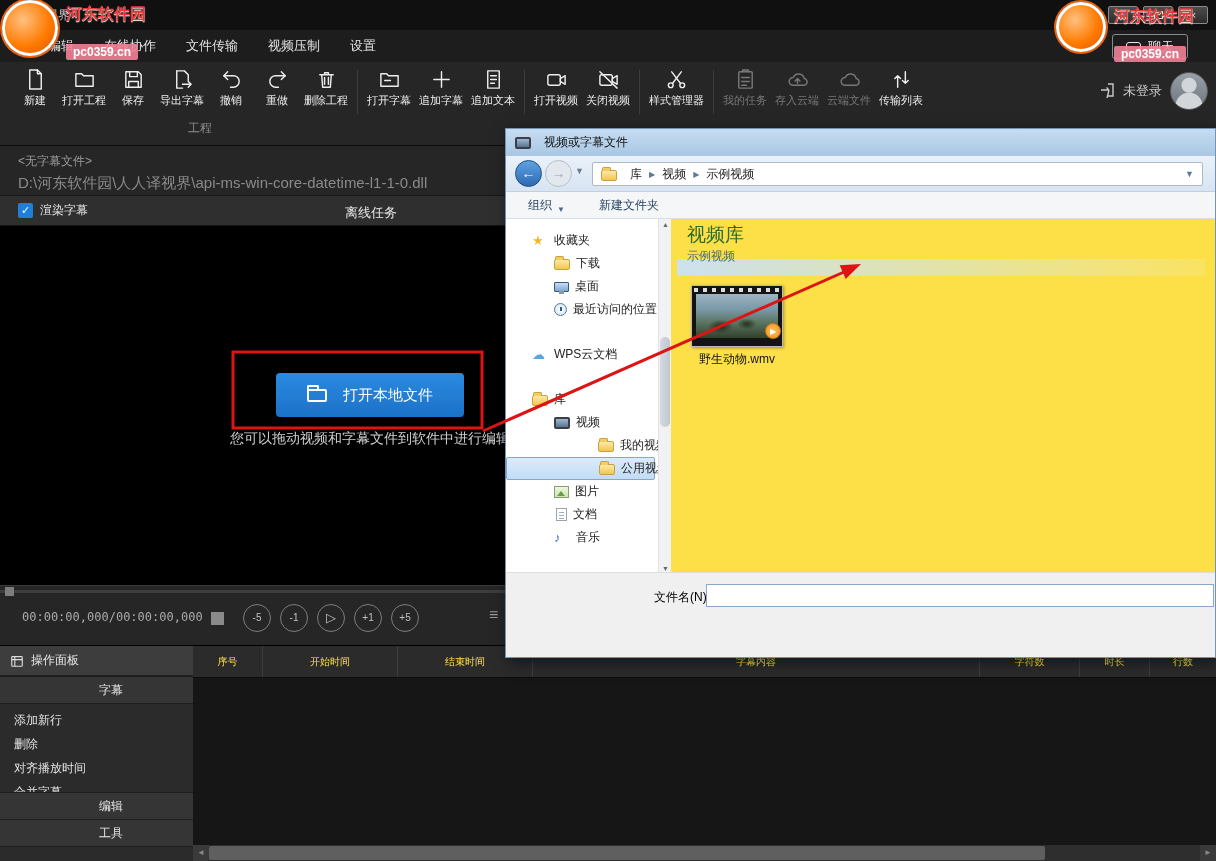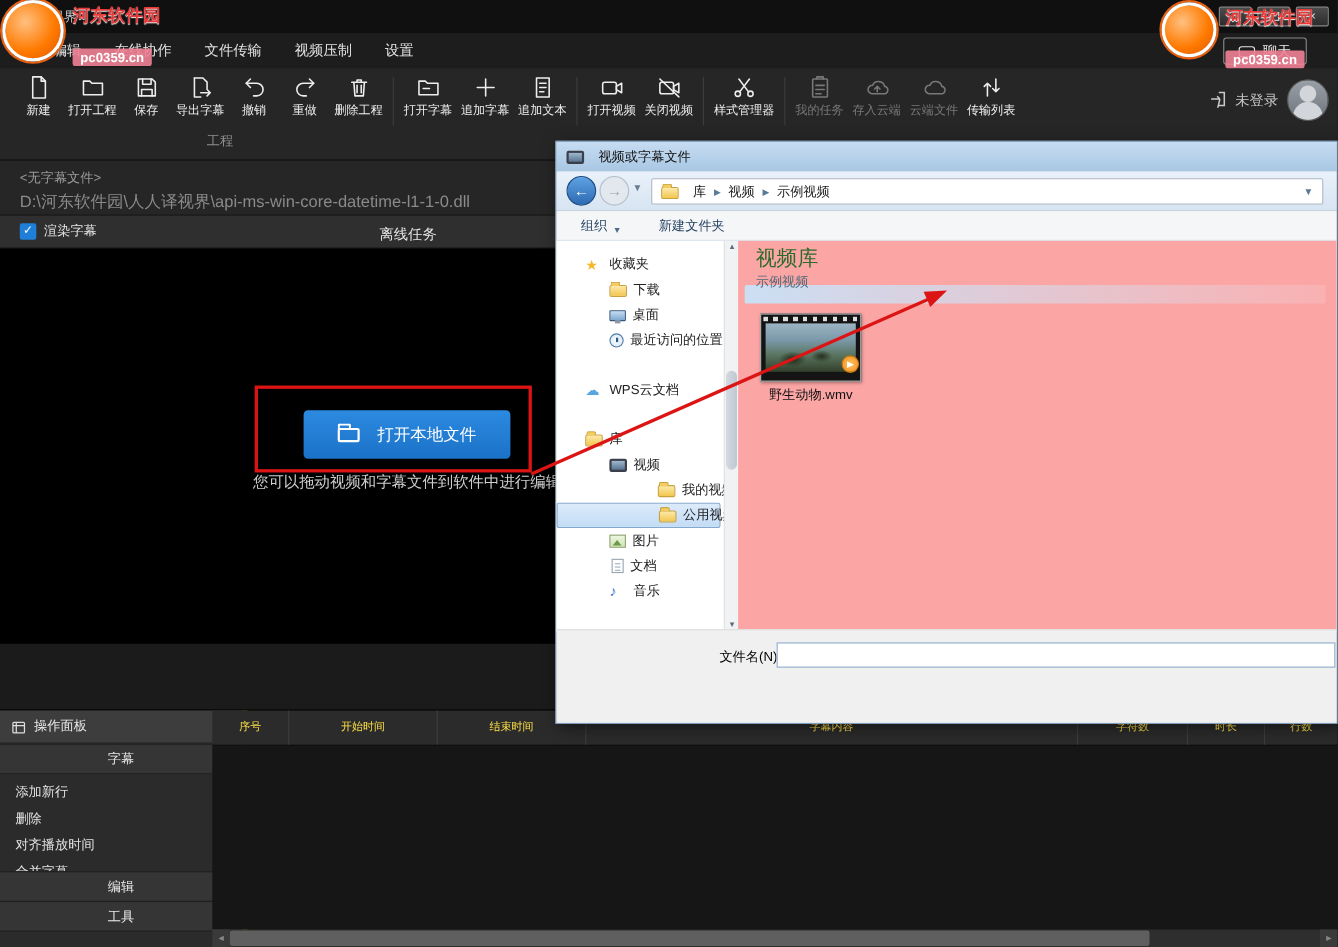--- a/index.html
+++ b/index.html
@@ -53,21 +53,21 @@
 .seek-track{position:absolute;left:0;top:4px;width:100%;height:3px;background:#3d3d3d}
 .seek-handle{position:absolute;left:5px;top:-3px;width:9px;height:9px;background:#7d7d7d}
 .pb-time{position:absolute;left:22px;top:24px;color:#aaa;font-size:12px;font-family:"DejaVu Sans Mono","Liberation Mono",monospace}
 .pb-stop{position:absolute;left:211px;top:26px;width:13px;height:13px;background:#8a8a8a}
 .pb-circle{position:absolute;top:18px;width:28px;height:28px;border:1px solid #7d7d7d;border-radius:50%;color:#c0c0c0;font-size:10px;line-height:26px;text-align:center}
 .pb-play{font-size:13px}
 .pb-menu{position:absolute;left:489px;top:20px;color:#9a9a9a;font-size:16px}
 
 
 .bottom{position:absolute;left:0;top:645px;width:100%;height:216px;background:#151515;border-top:1px solid #000}
-.side{position:absolute;left:0;top:0;width:225px;height:100%;background:#2b2b2b;border-right:5px solid #4d7c0f}
+.side{position:absolute;left:0;top:0;width:225px;height:100%;background:#2b2b2b;border-right:3px solid #4d7c0f}
 .side-header{position:absolute;left:0;top:0;width:100%;height:30px;background:#3d3d3d;border-bottom:1px solid #1f1f1f;display:flex;align-items:center;gap:7px;padding-left:10px;color:#e8e8e8;font-size:12px}
 .side-header svg{width:14px;height:14px;stroke:#ddd;fill:none;stroke-width:1.3}
 .side-tab{position:absolute;left:0;width:100%;height:28px;background:#353535;border-bottom:1px solid #1f1f1f;border-top:1px solid #1f1f1f;text-align:center;line-height:27px;color:#e8e8e8;font-size:12px}
 .tab-sub{top:30px}.tab-edit{top:146px}.tab-tools{top:173px}
 .side-list{position:absolute;left:0;top:58px;width:100%;height:88px;background:#2b2b2b;overflow:hidden}
 .side-item{height:24px;line-height:24px;padding-left:14px;color:#e2e2e2;font-size:12px}
 .side-list{padding-top:4px}
 .side-scroll{position:absolute;right:1px;top:2px;bottom:2px;width:9px;background:#242424}
 .side-thumb{position:absolute;top:10px;left:1px;width:7px;height:36px;background:#555}
 .side-sarr{position:absolute;left:0;width:9px;text-align:center;color:#888;font-size:7px}
@@ -114,21 +114,21 @@
 .ico-desktop{width:15px;height:10px;border:1px solid #35597f;background:linear-gradient(#c6ddf4,#7fa8d0);border-radius:1px;margin-top:1px}
 .ico-desktop::after{content:"";position:absolute;left:4px;bottom:-3px;width:5px;height:3px;background:#8a98a8}
 .ico-clock{width:13px;height:13px;border:1px solid #4a7ba6;border-radius:50%;background:radial-gradient(#fff,#cfe2f2)}
 .ico-clock::after{content:"";position:absolute;left:5px;top:3px;width:2px;height:4px;background:#2a5a8a}
 .ico-film{width:16px;height:12px;background:#3a3f4a;border-radius:2px}
 .ico-film::before{content:"";position:absolute;left:2px;top:2px;right:2px;bottom:2px;background:linear-gradient(#9fb8cf,#5a7490)}
 .ico-pic{width:15px;height:12px;border:1px solid #8aa06a;background:linear-gradient(#eef6e0,#cfe4b0)}
 .ico-pic::after{content:"";position:absolute;left:2px;bottom:1px;border-left:4px solid transparent;border-right:4px solid transparent;border-bottom:5px solid #6a9a4a}
 .ico-doc{width:11px;height:13px;background:#fff;border:1px solid #9aa4b0;margin-left:2px}
 .ico-doc::after{content:"";position:absolute;left:2px;top:3px;width:5px;height:1px;background:#9ab0c0;box-shadow:0 3px 0 #9ab0c0,0 6px 0 #9ab0c0}
-.dlg-content{position:absolute;left:165px;top:0;right:0;height:100%;background:#fca5a5}
+.dlg-content{position:absolute;left:165px;top:0;right:0;height:100%;background:#fde047}
 .lib-header{position:absolute;left:16px;top:3px;font-size:19px;color:#2b6b2b}
 .lib-sub{position:absolute;left:16px;top:29px;font-size:12px;color:#4a6a7a;z-index:2}
 .lib-band{position:absolute;left:6px;top:40px;right:10px;height:17px;background:linear-gradient(90deg,rgba(200,226,248,.95),rgba(235,245,252,.15));border-radius:2px}
 .file-item{position:absolute;left:16px;top:66px;width:100px;text-align:center}
 .thumb{position:relative;width:92px;height:62px;background:#141414;border:1px solid #bbb;box-shadow:1px 1px 3px rgba(0,0,0,.35);margin:0 auto}
 .sprockets{position:absolute;left:2px;right:2px;height:4px;background:repeating-linear-gradient(90deg,#ddd 0 4px,rgba(0,0,0,0) 4px 9px)}
 .sprockets.top{top:2px}
 .thumb-img{position:absolute;left:4px;right:4px;top:8px;bottom:8px;background:radial-gradient(ellipse 18px 10px at 30% 74%,#1f2a1a 0%,rgba(0,0,0,0) 70%),radial-gradient(ellipse 14px 8px at 62% 68%,#26301e 0%,rgba(0,0,0,0) 70%),linear-gradient(180deg,#9db4c4 0%,#7a98a8 35%,#5a7560 65%,#32402a 100%)}
 .play-badge{position:absolute;right:1px;bottom:7px;width:16px;height:16px;border-radius:50%;background:radial-gradient(#ffc060,#f09020);border:1px solid #d07808;color:#fff;font-size:8px;line-height:15px;text-align:center}
 .file-label{margin-top:4px;font-size:12px;color:#111}
@@ -330,20 +330,33 @@
     </div>
     <div class="video-area">
       <button class="open-local-btn">
         <span class="btn-folder-icon"></span>
         <span>打开本地文件</span>
       </button>
       <div class="drag-hint">您可以拖动视频和字幕文件到软件中进行编辑</div>
     </div>
   </div>
 
+  <div class="playback">
+    <div class="seek-track">
+        <div class="seek-handle"></div>
+      </div>
+    <span class="pb-time">00:00:00,000/00:00:00,000</span>
+    <span class="pb-stop"></span>
+    <span class="pb-circle" style="left:243px">-5</span>
+    <span class="pb-circle" style="left:280px">-1</span>
+    <span class="pb-circle pb-play" style="left:317px">▷</span>
+    <span class="pb-circle" style="left:354px">+1</span>
+    <span class="pb-circle" style="left:391px">+5</span>
+    <span class="pb-menu">≡</span>
+  </div>
 
   <div class="bottom">
     <div class="side">
       <div class="side-header">
         <svg viewBox="0 0 16 16">
             <rect x="2" y="3" width="12" height="11" rx="1"></rect>
             <path d="M2 6.5h12M5.5 3v11"></path>
           </svg>
         <span>操作面板</span>
       </div>

